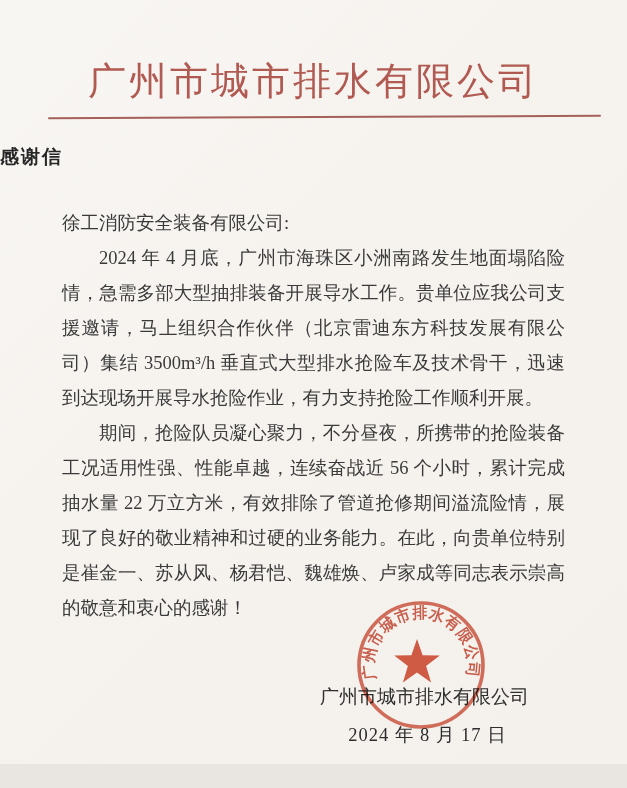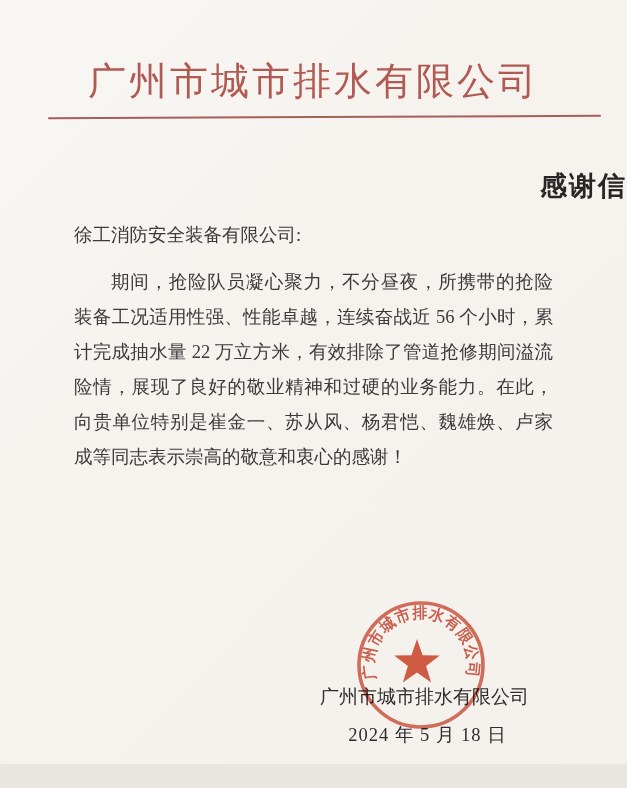--- a/index.html
+++ b/index.html
@@ -27,35 +27,35 @@
   }
   .head-rule {
     position: absolute; top: 116px; left: 48px; width: 553px; height: 2px;
     background: #96453e;
     transform: rotate(-0.25deg);
     border-radius: 1px;
     opacity: 0.85;
   }
   
   .letter-title {
-    position: absolute; top: 168px; left: 0; width: 100%;
-    text-align: right;
-    font-size: 27px; font-weight: 700;
+    position: absolute; top: 144px; left: 0; width: 100%;
+    text-align: left;
+    font-size: 19px; font-weight: 700;
     letter-spacing: 2px;
     color: #262626;
     font-family: "Liberation Sans", "DejaVu Sans", sans-serif;
   }
   
   .letter-body {
     position: absolute; top: 206px; left: 62px; width: 503px;
     font-size: 18.5px; line-height: 35px;
     color: #3a3a3a;
     text-align: justify;
   }
-  .letter-body p { margin: 12px; }
+  .letter-body p { margin: 0; }
   .salutation { text-indent: 0; }
   .para { text-indent: 2em; }
   
   .sig-company {
     position: absolute; top: 684px; left: 320px; width: 200px;
     text-align: center; font-size: 19px; color: #2d2d2d;
     white-space: nowrap;
   }
   .sig-date {
     position: absolute; top: 722px; left: 330px; width: 195px;
@@ -89,26 +89,27 @@
 <div class="page">
 
   <div class="letterhead">广州市城市排水有限公司</div>
 
   <div class="head-rule"></div>
 
   <div class="letter-title">感谢信</div>
 
   <div class="letter-body">
     <p class="salutation">徐工消防安全装备有限公司:</p>
+    <p class="para">2024 年 4 月底，广州市海珠区小洲南路发生地面塌陷险情，急需多部大型抽排装备开展导水工作。贵单位应我公司支援邀请，马上组织合作伙伴（北京雷迪东方科技发展有限公司）集结 3500m³/h 垂直式大型排水抢险车及技术骨干，迅速到达现场开展导水抢险作业，有力支持抢险工作顺利开展。</p>
     <p class="para">期间，抢险队员凝心聚力，不分昼夜，所携带的抢险装备工况适用性强、性能卓越，连续奋战近 56 个小时，累计完成抽水量 22 万立方米，有效排除了管道抢修期间溢流险情，展现了良好的敬业精神和过硬的业务能力。在此，向贵单位特别是崔金一、苏从风、杨君恺、魏雄焕、卢家成等同志表示崇高的敬意和衷心的感谢！</p>
   </div>
 
   <div class="sig-company">广州市城市排水有限公司</div>
 
-  <div class="sig-date">2024 年 5 月 18 日</div>
+  <div class="sig-date">2024 年 8 月 17 日</div>
 
   <div class="seal">
     <svg viewBox="0 0 136 136" aria-hidden="true">
       <circle class="seal-ring" cx="68" cy="68" r="62"></circle>
       <path id="sealArc" d="M 23.1 81.7 A 47 47 0 1 1 112.9 81.7" fill="none"></path>
       <text class="seal-arc-text">
         <textPath href="#sealArc" startOffset="0" textLength="174" lengthAdjust="spacingAndGlyphs">广州市城市排水有限公司</textPath>
       </text>
       <polygon class="seal-star" points="64,42 69.6,58.2 86.8,58.6 73.1,69 78.1,85.4 64,75.6 49.9,85.4 54.9,69 41.2,58.6 58.4,58.2"></polygon>
     </svg>

